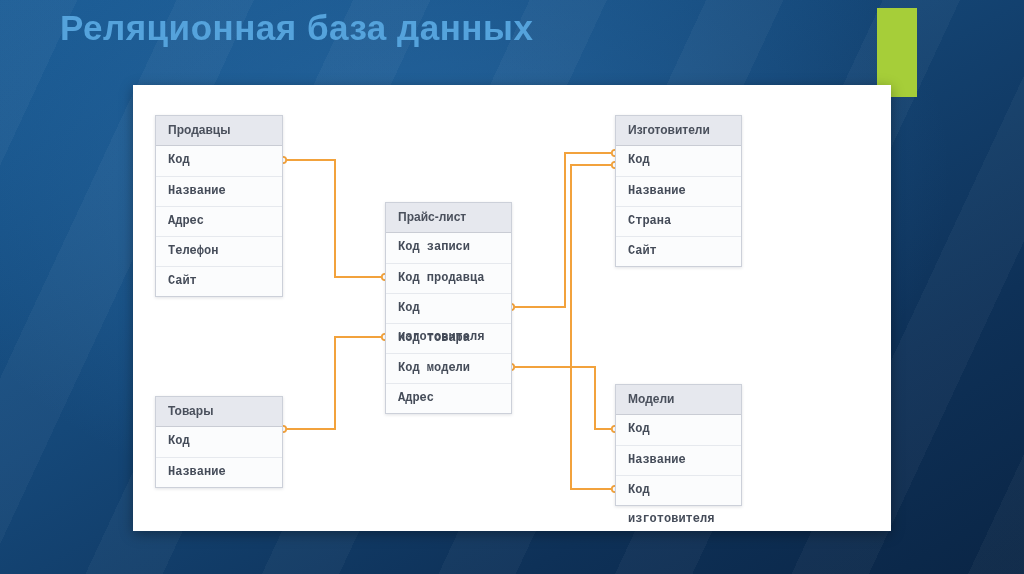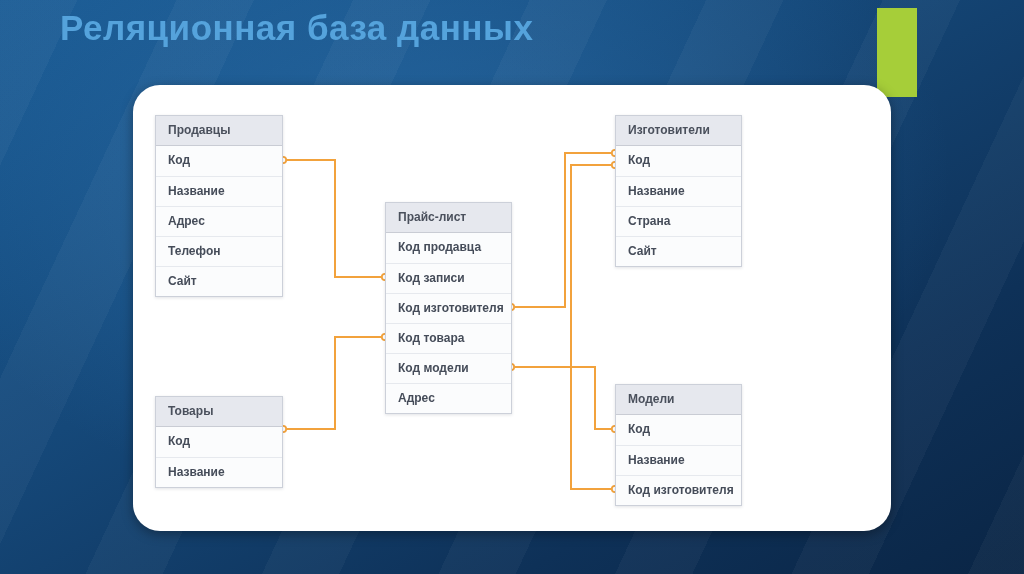--- a/index.html
+++ b/index.html
@@ -31,21 +31,20 @@
     top: 8px; right: 107px;
     width: 40px; height: 89px;
     background: #a6ce39;
   }
   .canvas {
     position: absolute;
     left: 133px; top: 85px;
     width: 758px; height: 446px;
     background: #ffffff;
     box-shadow: 0 3px 12px rgba(0,0,0,0.35);
-    border-radius: 27px;
   }
   #connections {
     position: absolute;
     left: 0; top: 0;
     width: 758px; height: 446px;
   }
   .db-table {
     position: absolute;
     background: #fdfdfe;
     border: 1px solid #ccd0d9;
@@ -67,20 +66,21 @@
   .db-row {
     height: 30px;
     line-height: 29px;
     padding-left: 12px;
     font-size: 12px;
     font-weight: 600;
     color: #454c59;
     background: #fbfcfd;
     border-top: 1px solid #e6e9ee;
     box-sizing: border-box;
+    font-family: Liberation Mono, monospace;
   }
   .db-row:nth-child(2) { border-top: none; }
 </style>
 </head>
 <body>
 
 <div class="slide">
   <h1 class="slide-title">Реляционная база данных</h1>
   <div class="accent-bar"></div>
 
@@ -113,22 +113,22 @@
     </div>
 
     <div class="db-table" style="left:22px; top:311px; width:128px;">
       <div class="db-table-header">Товары</div>
       <div class="db-row">Код</div>
       <div class="db-row">Название</div>
     </div>
 
     <div class="db-table" style="left:252px; top:117px; width:127px;">
       <div class="db-table-header">Прайс-лист</div>
+      <div class="db-row">Код записи</div>
       <div class="db-row">Код продавца</div>
-      <div class="db-row">Код записи</div>
       <div class="db-row">Код изготовителя</div>
       <div class="db-row">Код товара</div>
       <div class="db-row">Код модели</div>
       <div class="db-row">Адрес</div>
     </div>
 
     <div class="db-table" style="left:482px; top:30px; width:127px;">
       <div class="db-table-header">Изготовители</div>
       <div class="db-row">Код</div>
       <div class="db-row">Название</div>

